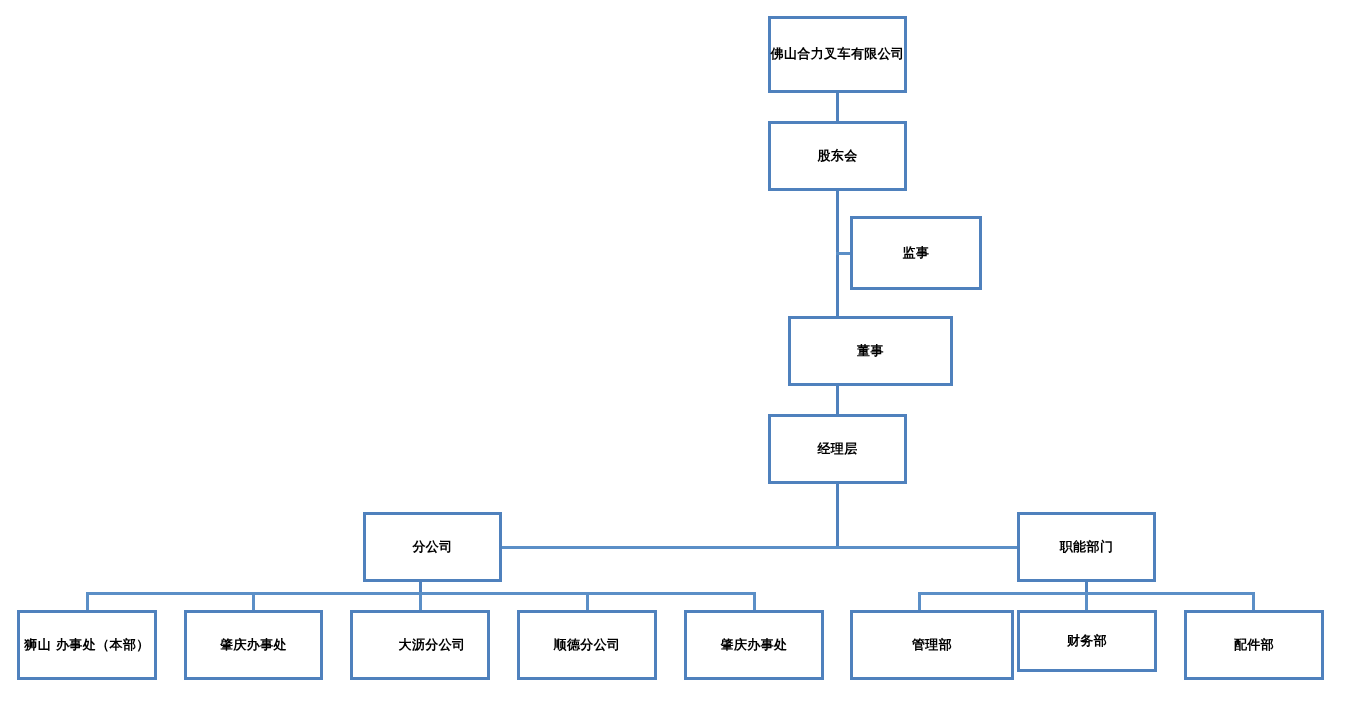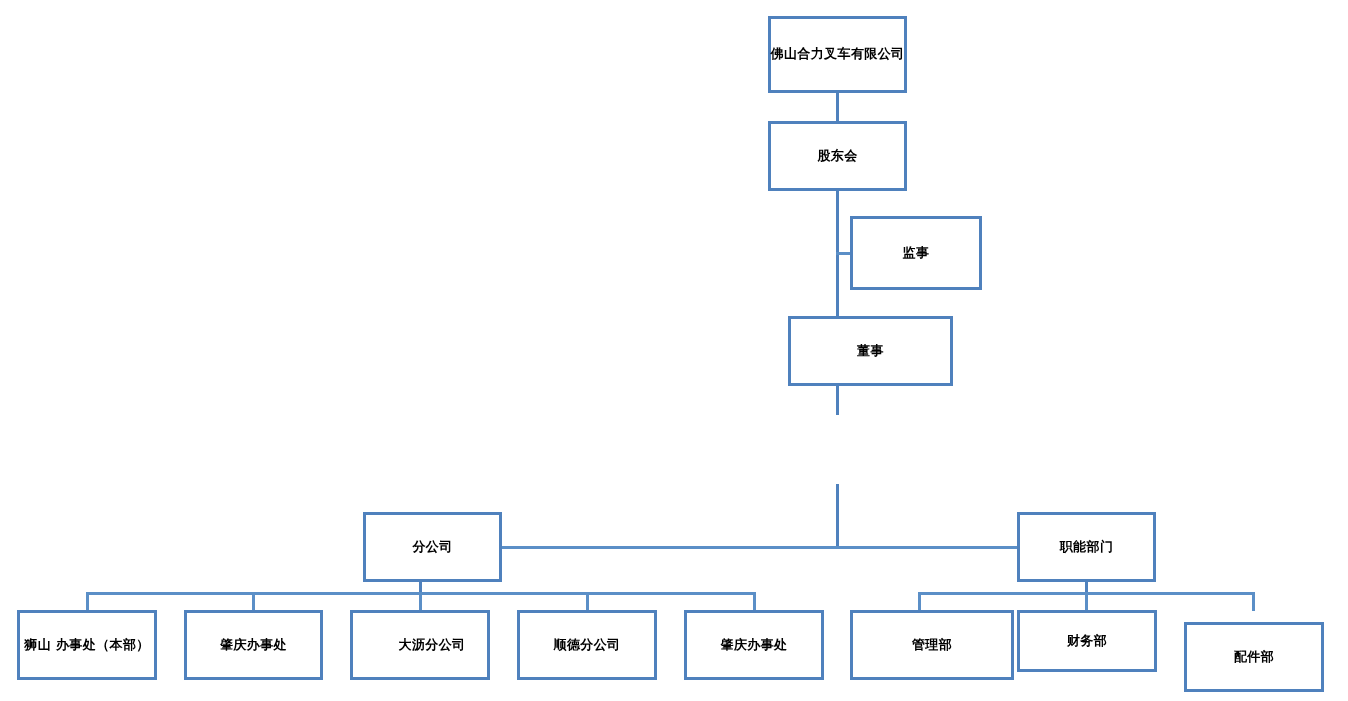--- a/index.html
+++ b/index.html
@@ -85,20 +85,23 @@
   </div>
 
   <div class="node" style="left:850px; top:216px; width:132px; height:74px;">
     <span class="node-label">监事</span>
   </div>
 
   <div class="node" style="left:768px; top:316px; width:165px; height:70px;margin-left:20px;">
     <span class="node-label">董事</span>
   </div>
 
+  <div class="node" style="left:768px; top:414px; width:139px; height:70px;">
+    <span class="node-label">经理层</span>
+  </div>
 
   <div class="node" style="left:351px; top:512px; width:139px; height:70px;margin-left:12px;">
     <span class="node-label">分公司</span>
   </div>
 
   <div class="node" style="left:1017px; top:512px; width:139px; height:70px;">
     <span class="node-label">职能部门</span>
   </div>
 
   <div class="node" style="left:17px; top:610px; width:140px; height:70px;">
@@ -122,17 +125,17 @@
   </div>
 
   <div class="node" style="left:850px; top:610px; width:164px; height:70px;">
     <span class="node-label">管理部</span>
   </div>
 
   <div class="node" style="left:1017px; top:610px; width:140px; height:62px;">
     <span class="node-label">财务部</span>
   </div>
 
-  <div class="node" style="left:1184px; top:610px; width:140px; height:70px;margin-top:12px;">
+  <div class="node" style="left:1184px; top:610px; width:140px; height:70px;">
     <span class="node-label">配件部</span>
   </div>
 
 </div>
 
 </body></html>

